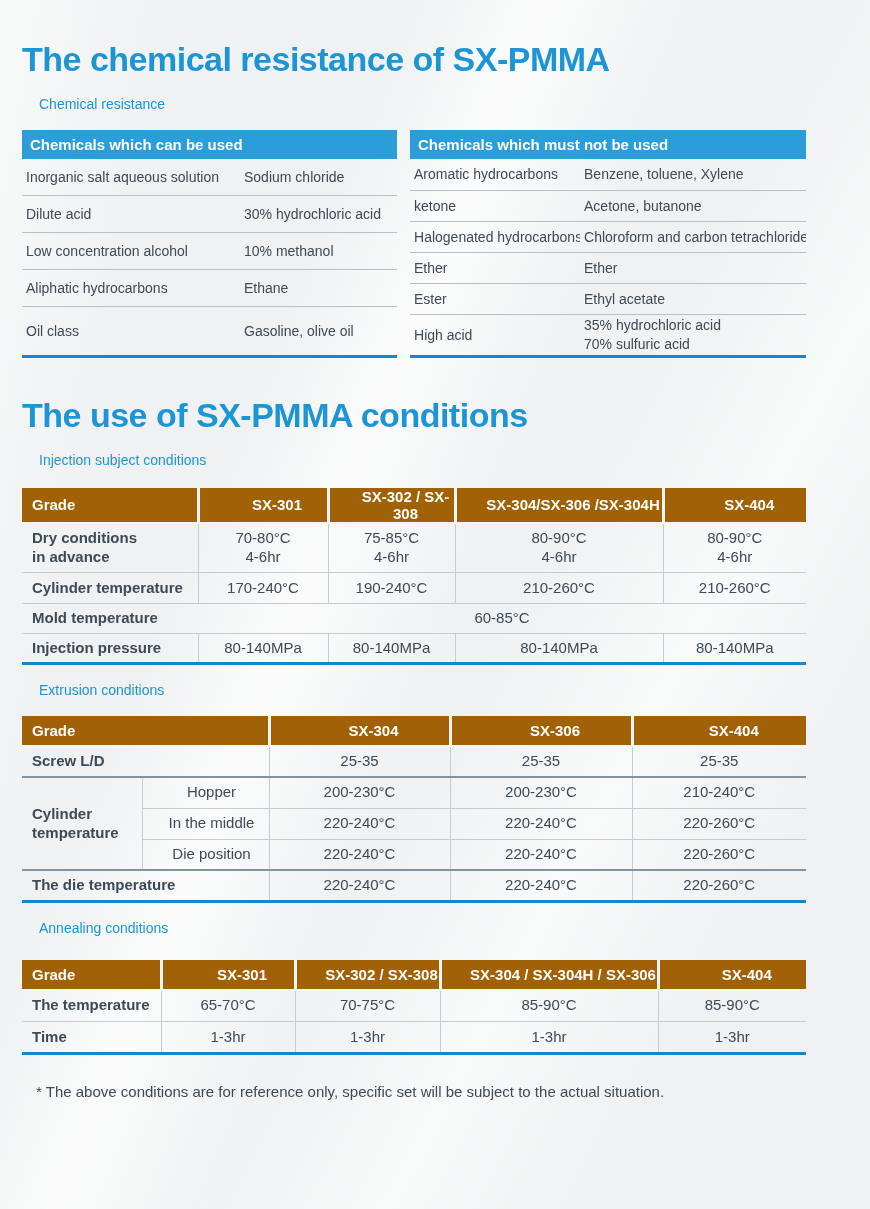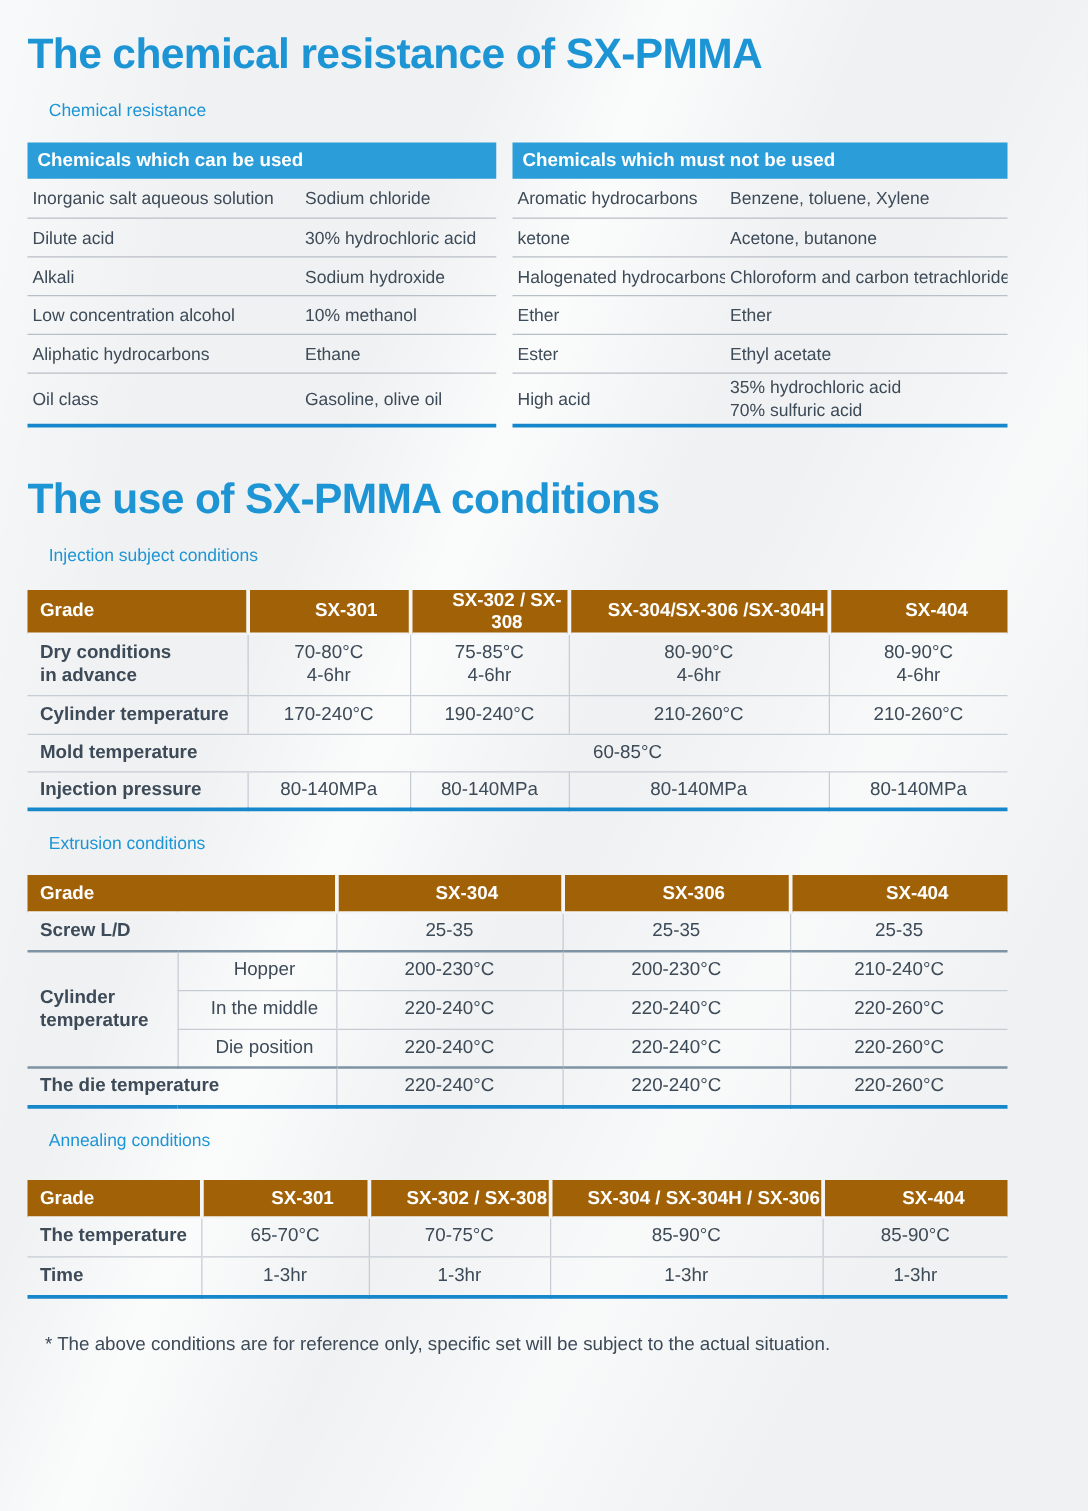--- a/index.html
+++ b/index.html
@@ -10,21 +10,21 @@
     color: #3d4a57;
     background:
       linear-gradient(112deg, rgba(255,255,255,0) 30%, rgba(255,255,255,.75) 40%, rgba(255,255,255,0) 52%),
       linear-gradient(118deg, rgba(255,255,255,0) 55%, rgba(255,255,255,.6) 68%, rgba(255,255,255,0) 82%),
       linear-gradient(100deg, rgba(255,255,255,.55) 2%, rgba(255,255,255,0) 16%),
       #eff1f2;
   }
   .page { width: 784px; margin-left: 22px; }
 
   h1.big-title {
-    margin: 0; padding-top: 24px;
+    margin: 0; padding-top: 40px;
     font-size: 34px; font-weight: bold; letter-spacing: -0.5px;
     color: #1d95d5;
   }
   h2.section-heading {
     margin: 17px; font-size: 14px; font-weight: normal; color: #1d95d5;
   }
   .heading-chem { margin-top: 20px; }
   .heading-inject { margin-top: 26px; }
   .heading-extrude { margin-top: 40px; }
   .heading-anneal { margin-top: 42px; }
@@ -111,24 +111,20 @@
         </tr>
       </thead>
       <tbody>
         <tr>
           <td>Inorganic salt aqueous solution</td>
           <td>Sodium chloride</td>
         </tr>
         <tr>
           <td>Dilute acid</td>
           <td>30% hydrochloric acid</td>
-        </tr>
-        <tr>
-          <td>Alkali</td>
-          <td>Sodium hydroxide</td>
         </tr>
         <tr>
           <td>Low concentration alcohol</td>
           <td>10% methanol</td>
         </tr>
         <tr>
           <td>Aliphatic hydrocarbons</td>
           <td>Ethane</td>
         </tr>
         <tr class="tall">

